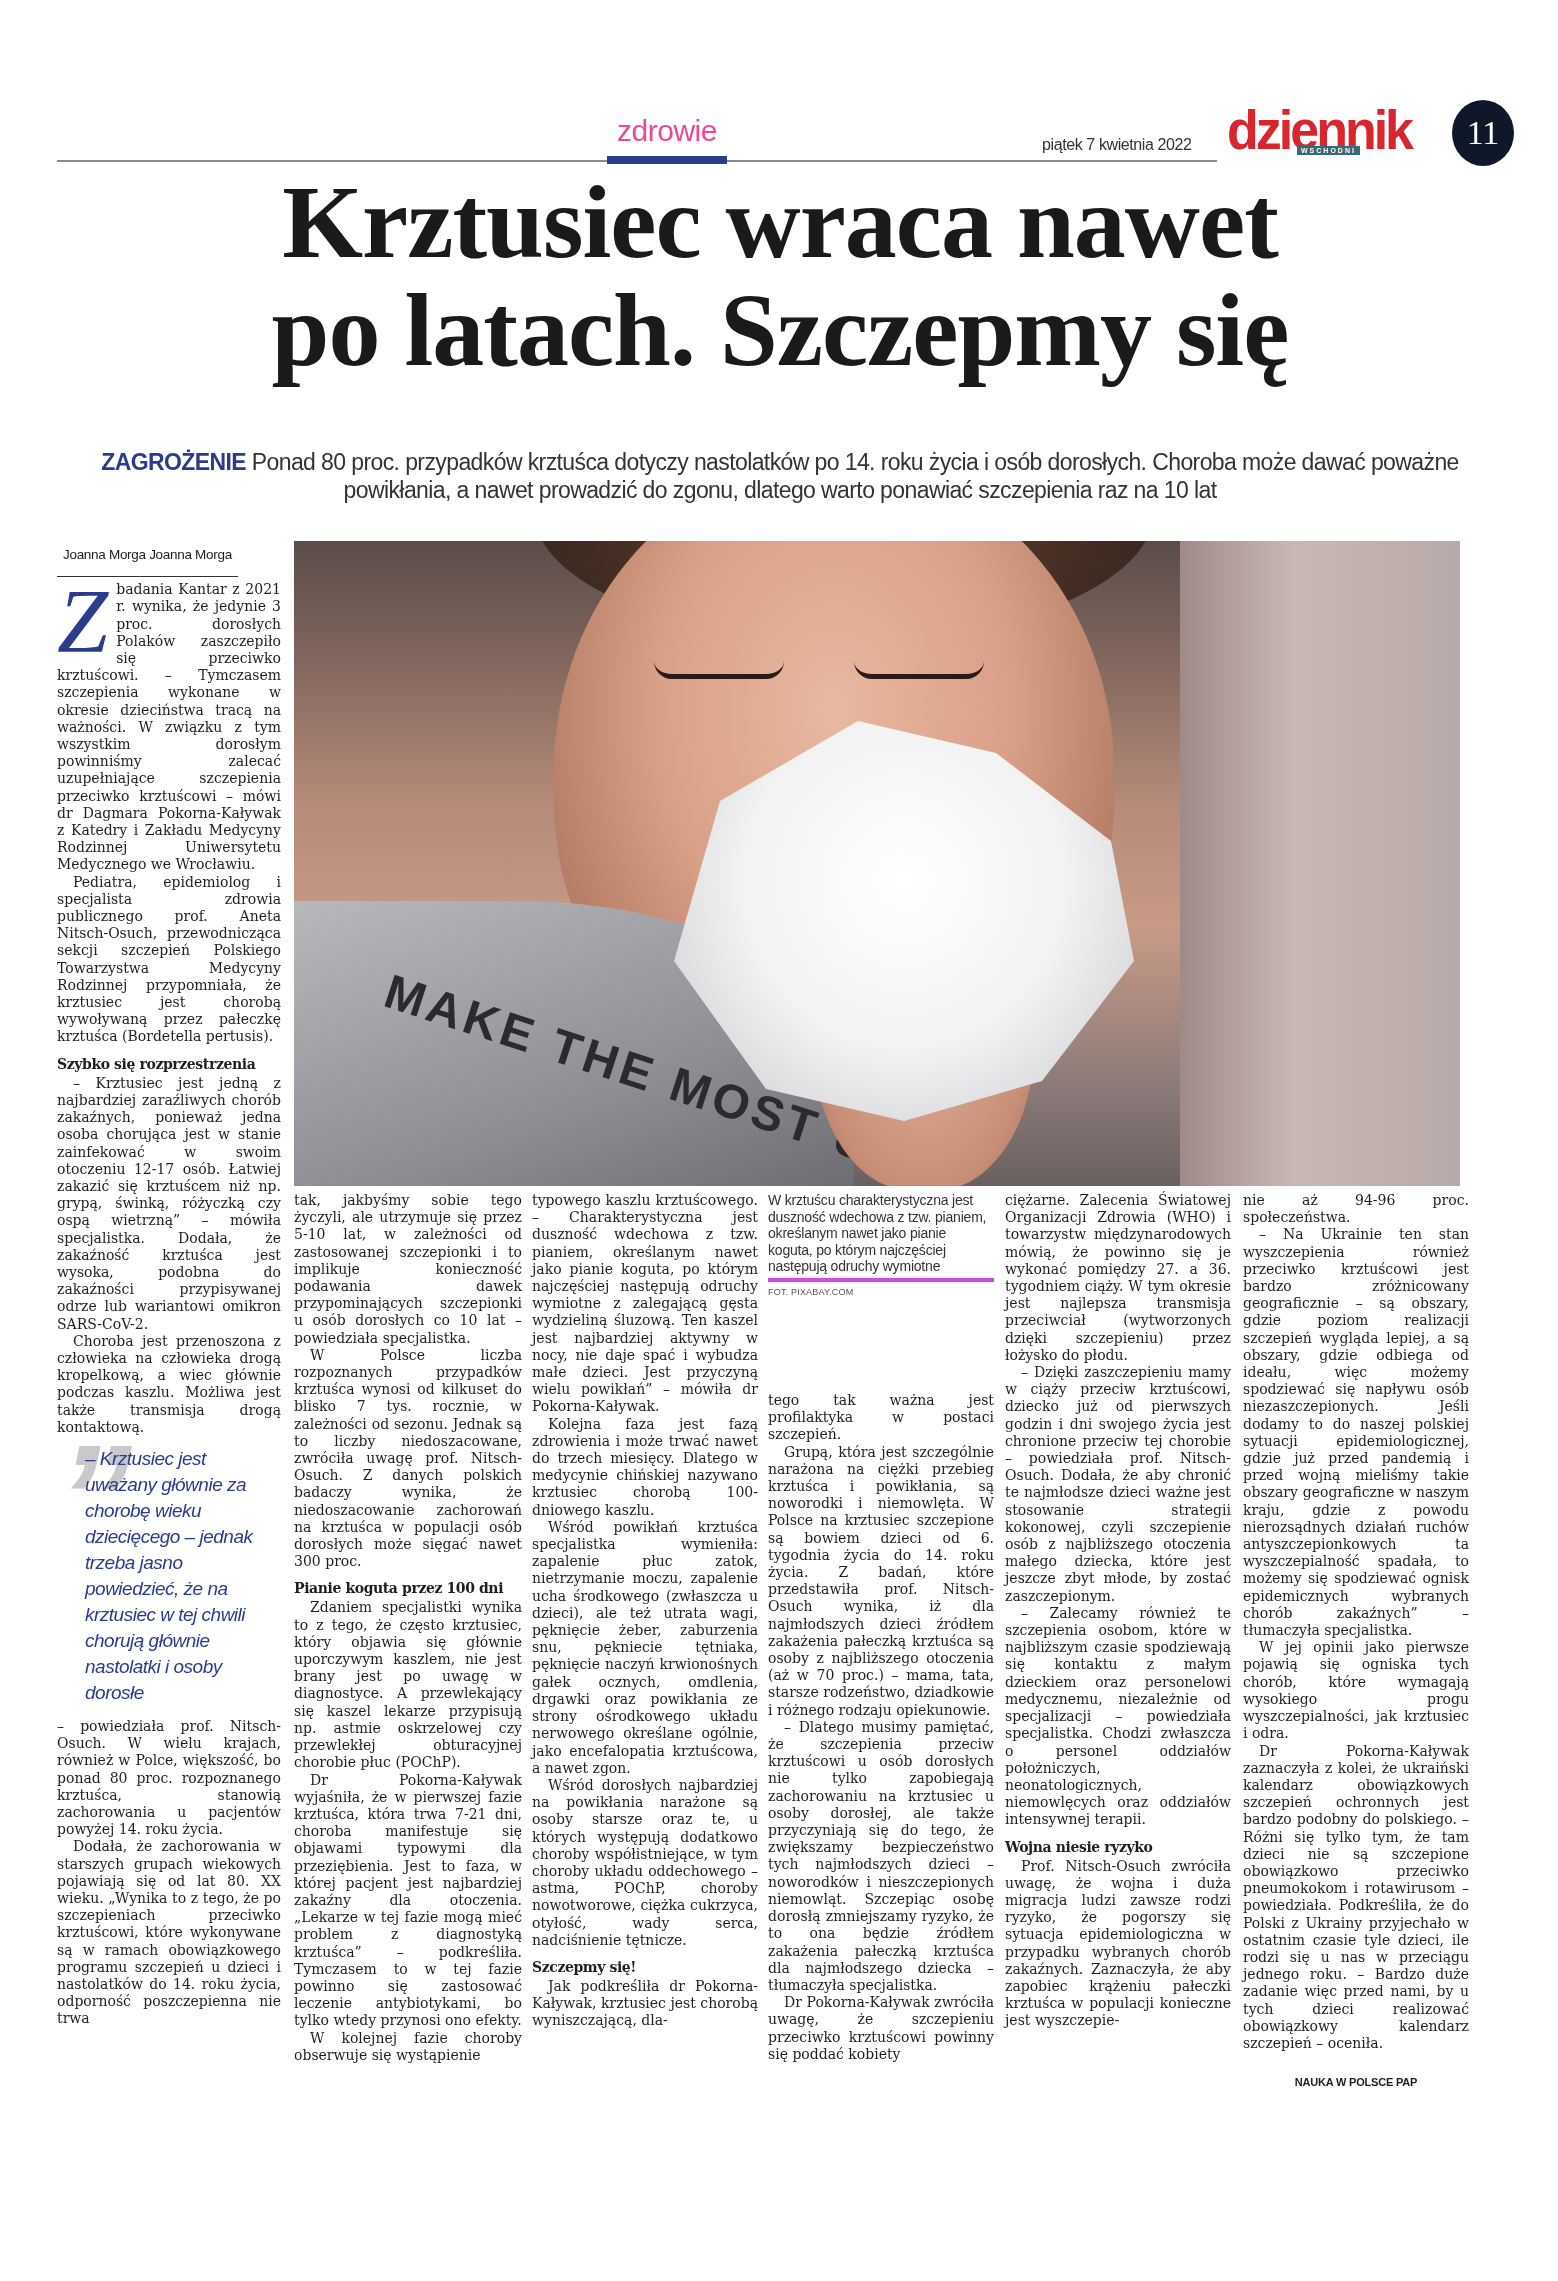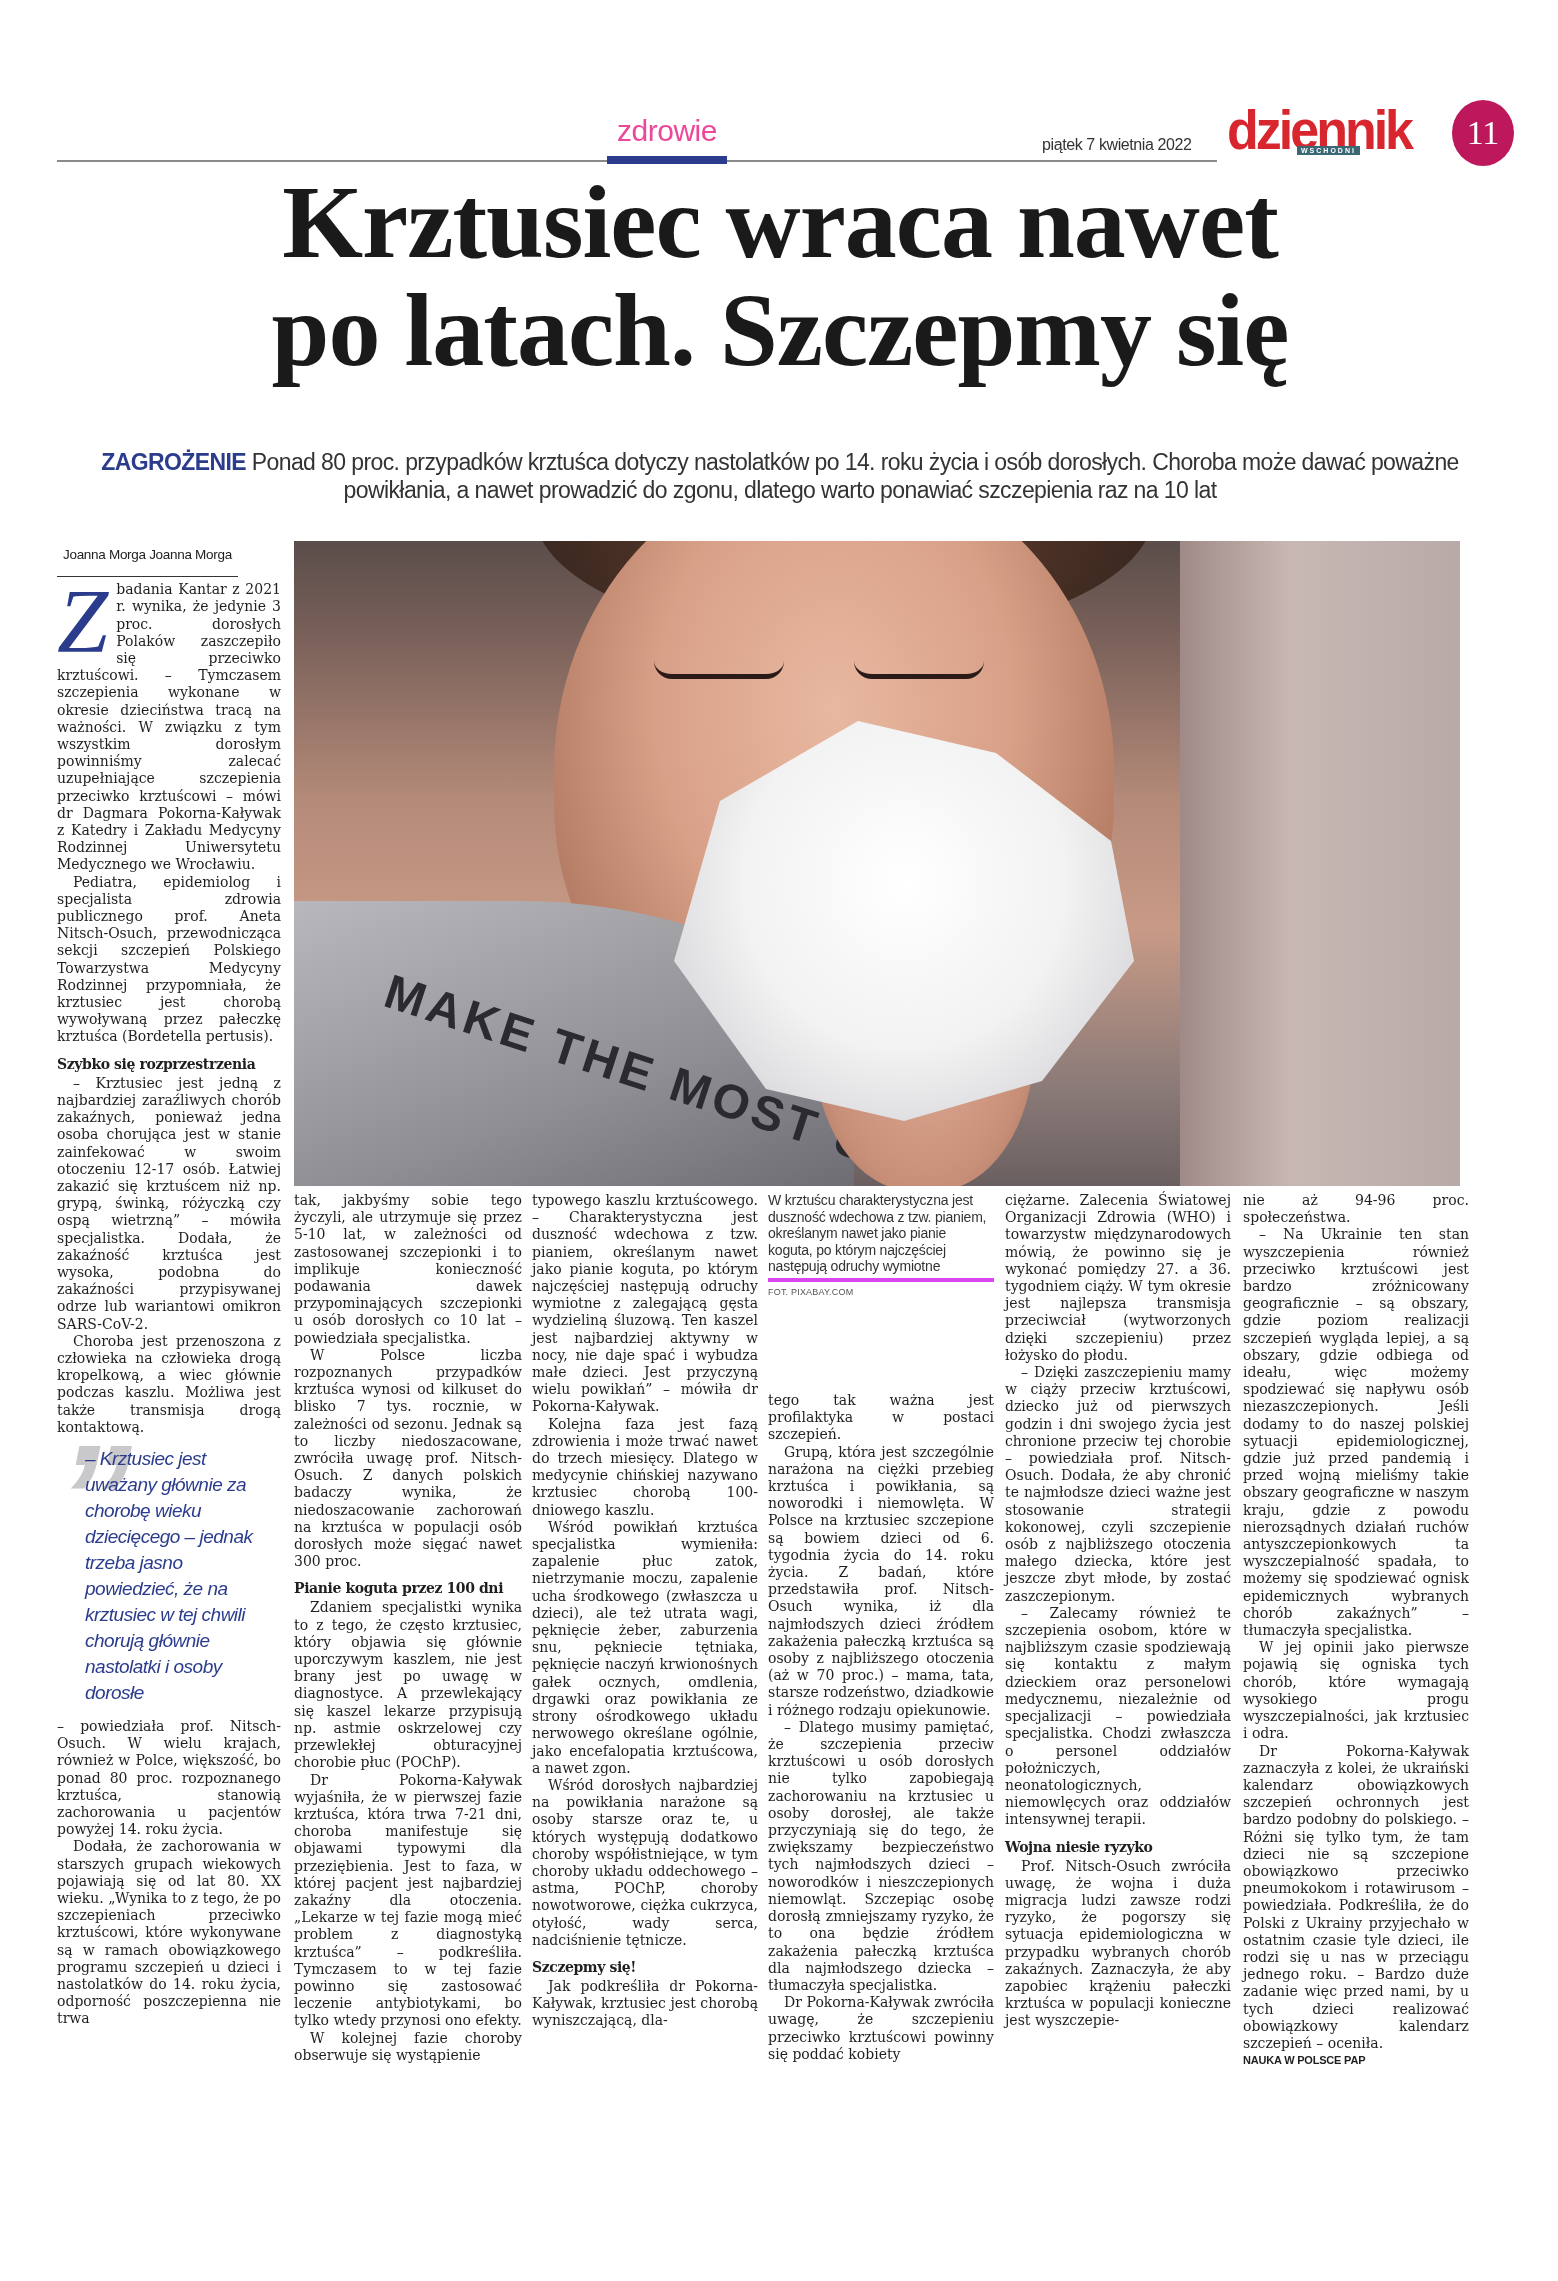--- a/index.html
+++ b/index.html
@@ -12,21 +12,21 @@
   .section-label { position: absolute; left: 520px; top: 14px; width: 180px; text-align: center;
     font-family: "Liberation Sans", sans-serif; font-size: 30px; font-weight: 300; color: #ec4899; letter-spacing: -0.5px; }
   .section-accent { position: absolute; left: 550px; top: 56px; width: 120px; height: 8px; background: #2b3c8c; }
   .issue-date { position: absolute; left: 985px; top: 36px; font-family: "Liberation Sans", sans-serif;
     font-size: 16px; color: #333; letter-spacing: -0.4px; }
   .brand { position: absolute; left: 1170px; top: 2px; width: 200px; height: 60px; }
   .brand-name { font-family: "Liberation Sans", sans-serif; font-weight: 900; font-size: 52px; color: #d8262e;
     letter-spacing: -3px; line-height: 56px; transform: scaleY(1.05); display: block; font-stretch: condensed; }
   .brand-sub { position: absolute; left: 70px; top: 44px; background: #3a6874; color: #fff; font-family: "Liberation Sans", sans-serif;
     font-size: 7px; font-weight: bold; letter-spacing: 2px; padding: 1px 4px; }
-  .page-number { position: absolute; left: 1395px; top: 0; width: 62px; height: 66px; border-radius: 50%; background: #be185d;
+  .page-number { position: absolute; left: 1395px; top: 0; width: 62px; height: 66px; border-radius: 50%; background: #0f172a;
     color: #fff; font-family: "Liberation Serif", serif; font-size: 34px; text-align: center; line-height: 66px; }
 
   
   .headline { position: absolute; left: 60px; top: 168px; width: 1440px; text-align: center;
     font-family: "Liberation Serif", serif; font-weight: bold; font-size: 104px; line-height: 108px; color: #1a1a1a; letter-spacing: -1px; }
 
   
   .lead { position: absolute; left: 50px; top: 448px; width: 1460px; text-align: center;
     font-family: "Liberation Sans", sans-serif; font-size: 23px; line-height: 28px; color: #333; letter-spacing: -0.6px; }
   .lead-kicker { color: #2b3c8c; font-weight: bold; }
@@ -74,21 +74,21 @@
   .pullquote .quote-mark { position: absolute; left: 0; top: -24px; font-family: "Liberation Sans", sans-serif; font-size: 150px;
     font-weight: bold; color: #c9c9cb; line-height: 150px; font-style: italic; }
   .pullquote .quote-text { position: relative; font-family: "Liberation Sans", sans-serif; font-style: italic; font-size: 19px;
     line-height: 26px; color: #2b3c8c; padding-left: 18px; letter-spacing: -0.5px; text-align: left; }
 
   .caption { position: absolute; left: 768px; top: 1192px; width: 226px; font-family: "Liberation Sans", sans-serif;
     font-size: 14px; line-height: 16.5px; color: #333; letter-spacing: -0.2px; }
   .caption-text { border-bottom: 4px solid #d946ef; padding-bottom: 3px; }
   .photo-credit { font-family: "Liberation Sans", sans-serif; font-size: 9px; color: #555; margin-top: 2px; letter-spacing: 0.2px; }
 
-  .signature { text-align: left; font-family: "Liberation Sans", sans-serif; font-weight: bold; font-size: 11px; margin-top: 0;
+  .signature { text-align: center; font-family: "Liberation Sans", sans-serif; font-weight: bold; font-size: 11px; margin-top: 22px;
     letter-spacing: -0.2px; }
 </style>
 </head>
 <body>
 
 <div class="header">
   <div class="header-rule"></div>
   <div class="section-label">zdrowie</div>
   <div class="section-accent"></div>
   <div class="issue-date">piątek 7 kwietnia 2022</div>

